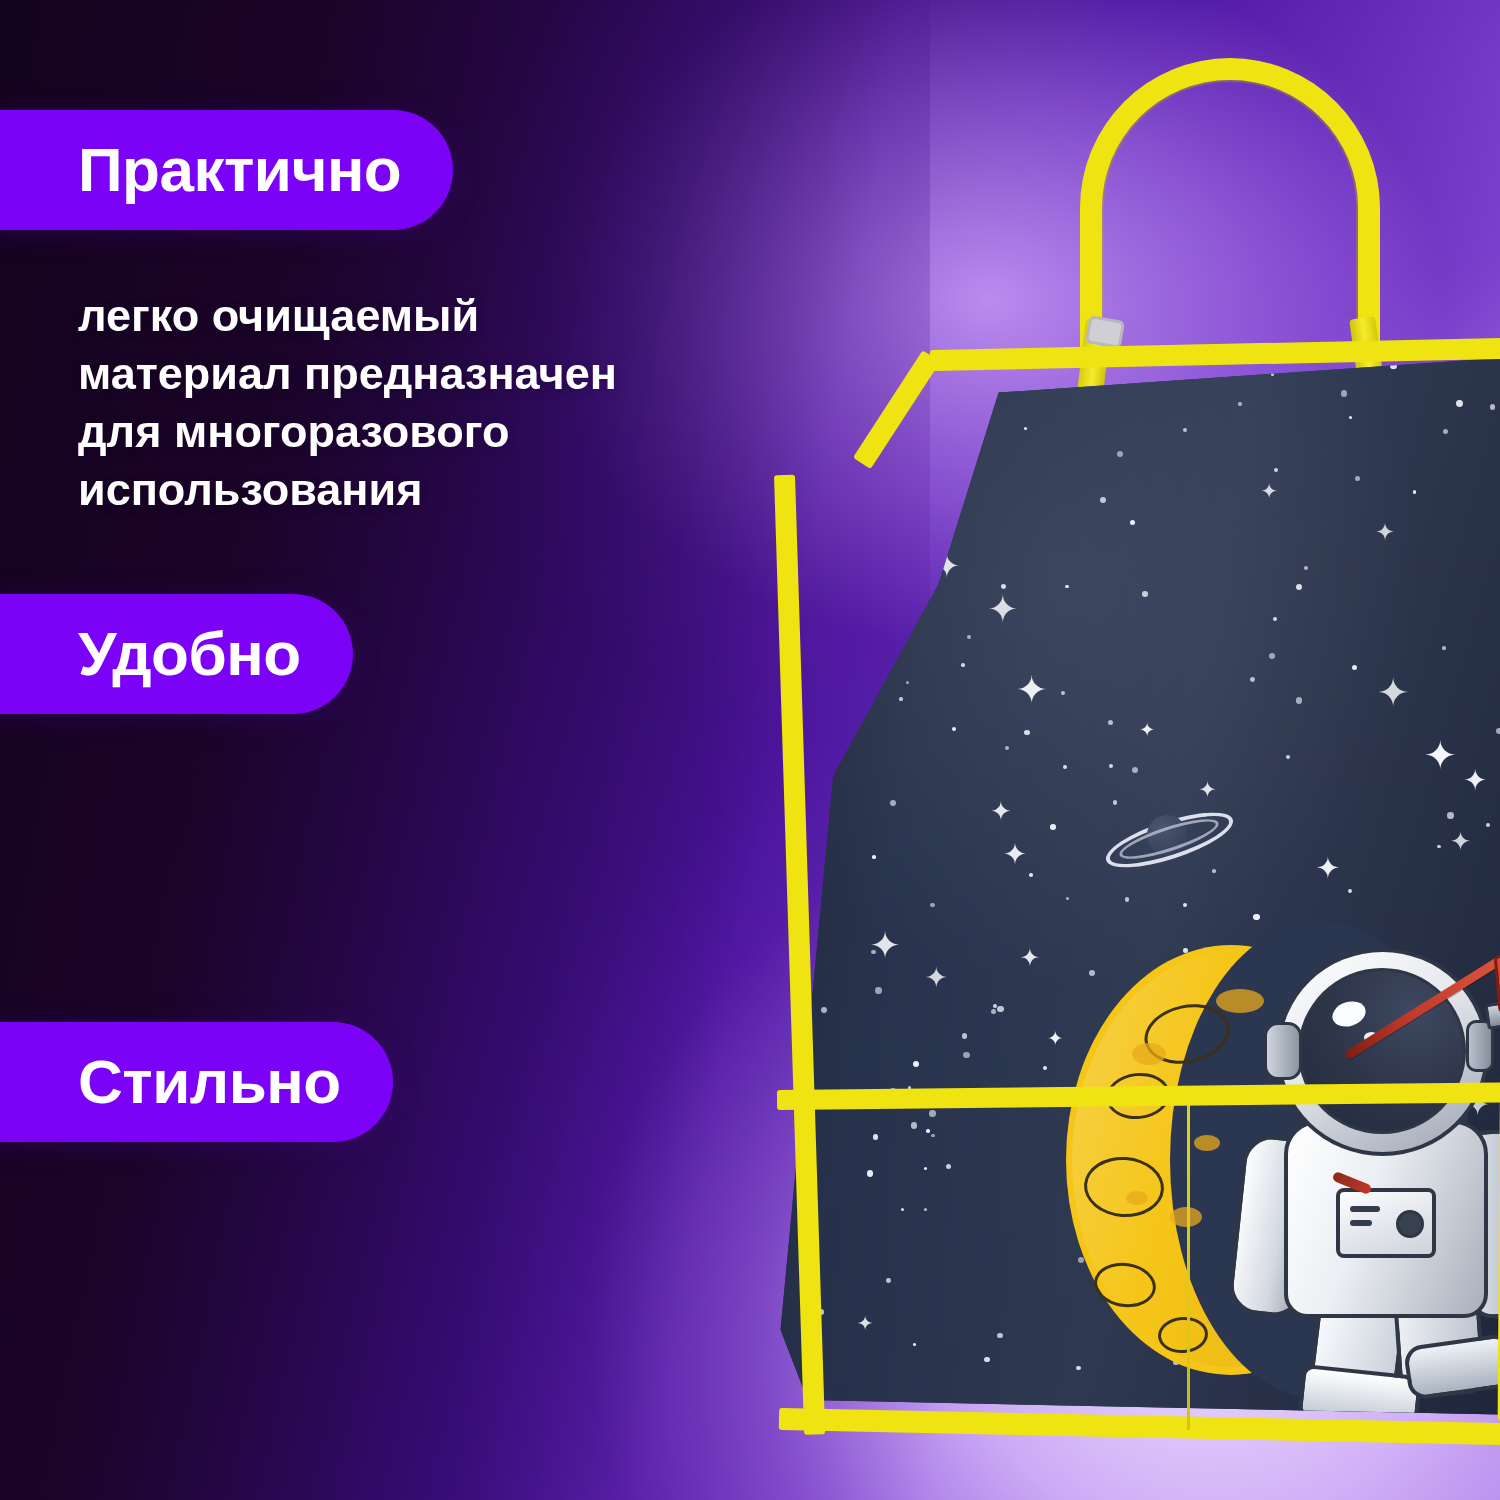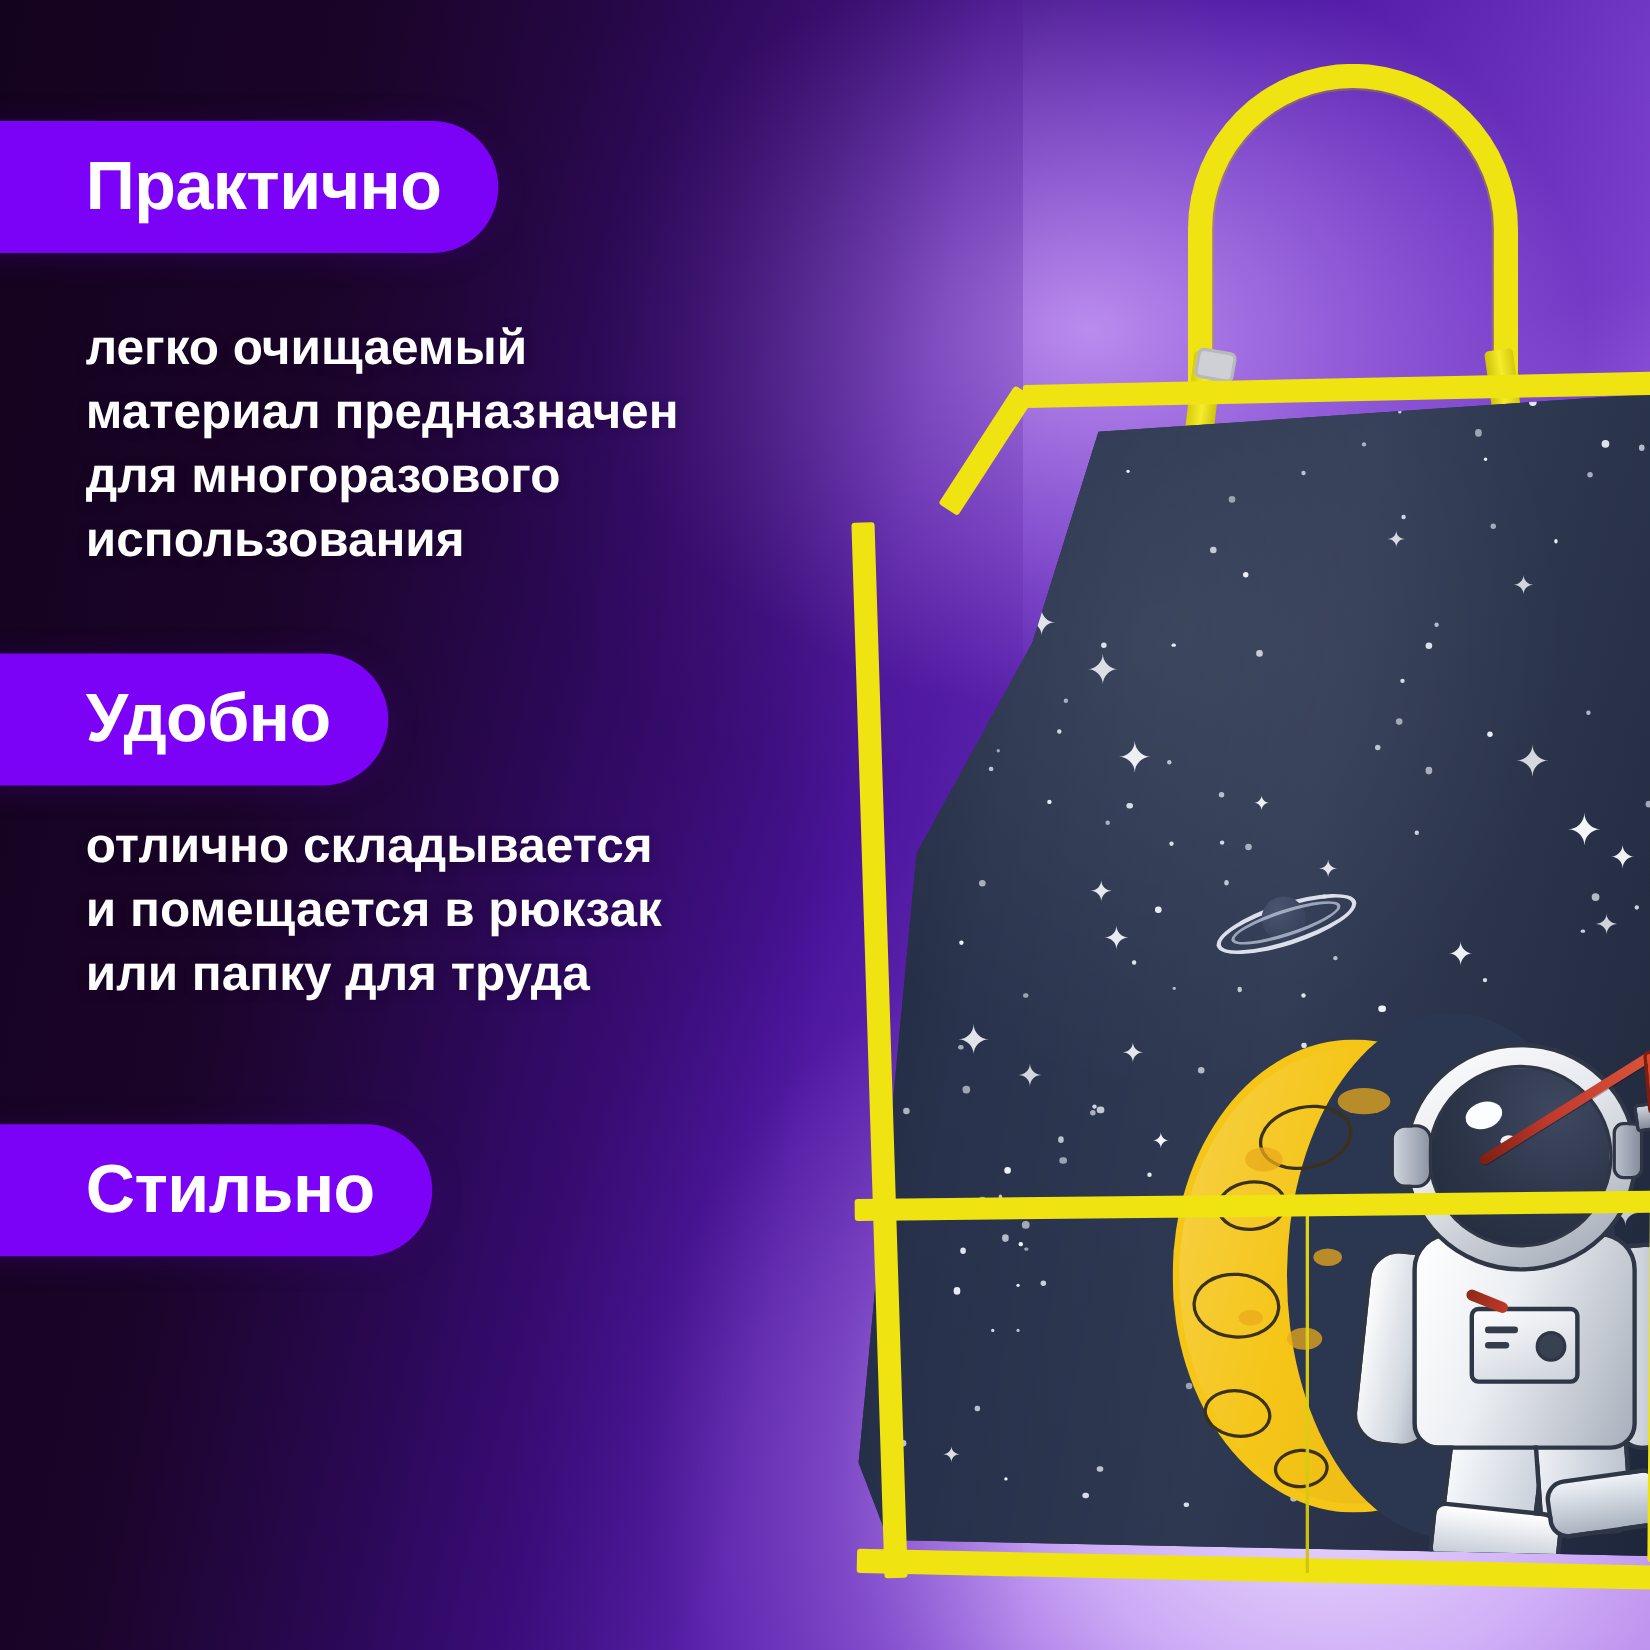--- a/index.html
+++ b/index.html
@@ -507,21 +507,18 @@
     <span>Практично</span>
   </div>
   <div class="body-text" id="text-practical">легко очищаемый
 материал предназначен
 для многоразового
 использования</div>
 
   <div class="badge" id="badge-convenient">
     <span>Удобно</span>
   </div>
-  <div class="body-text" id="text-convenient">отлично складывается
-и помещается в рюкзак
-или папку для труда</div>
 
   <div class="badge" id="badge-stylish">
     <span>Стильно</span>
   </div>
 
 </div>
 
 </body></html>

